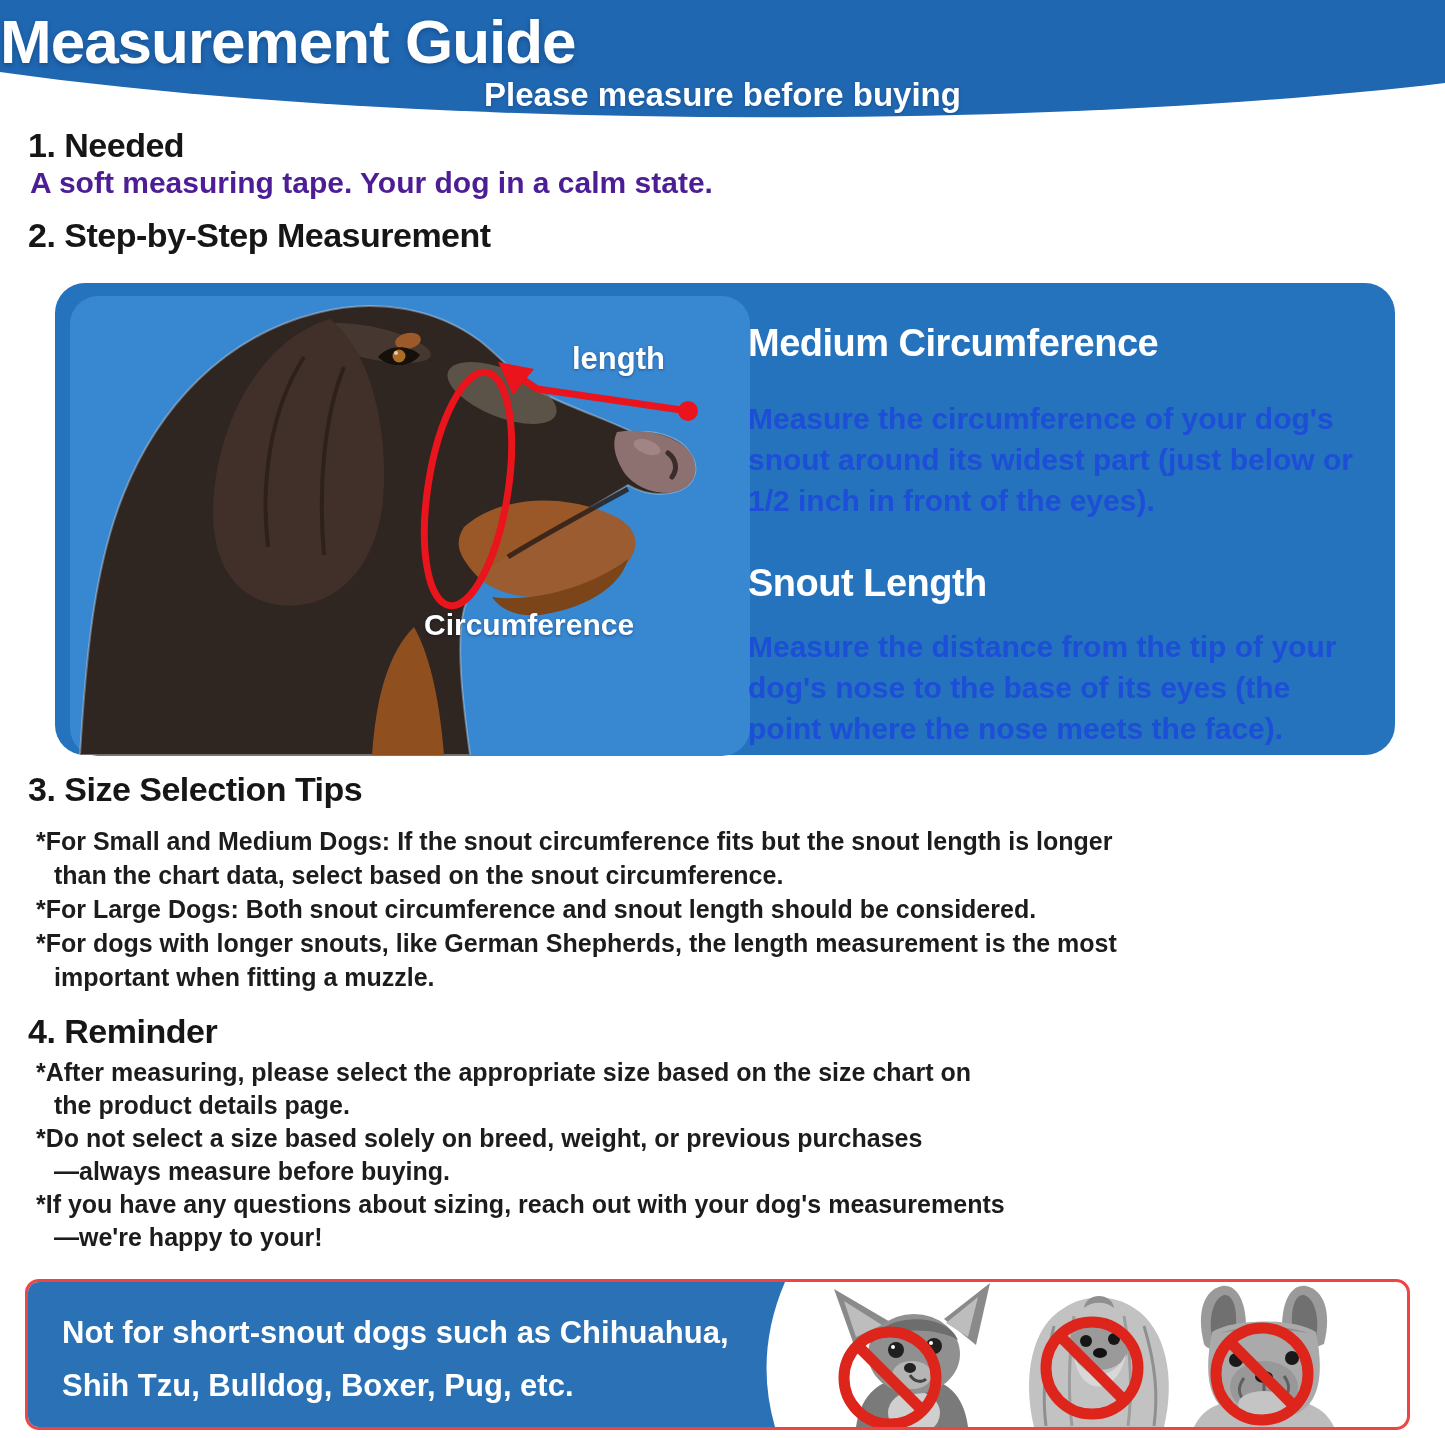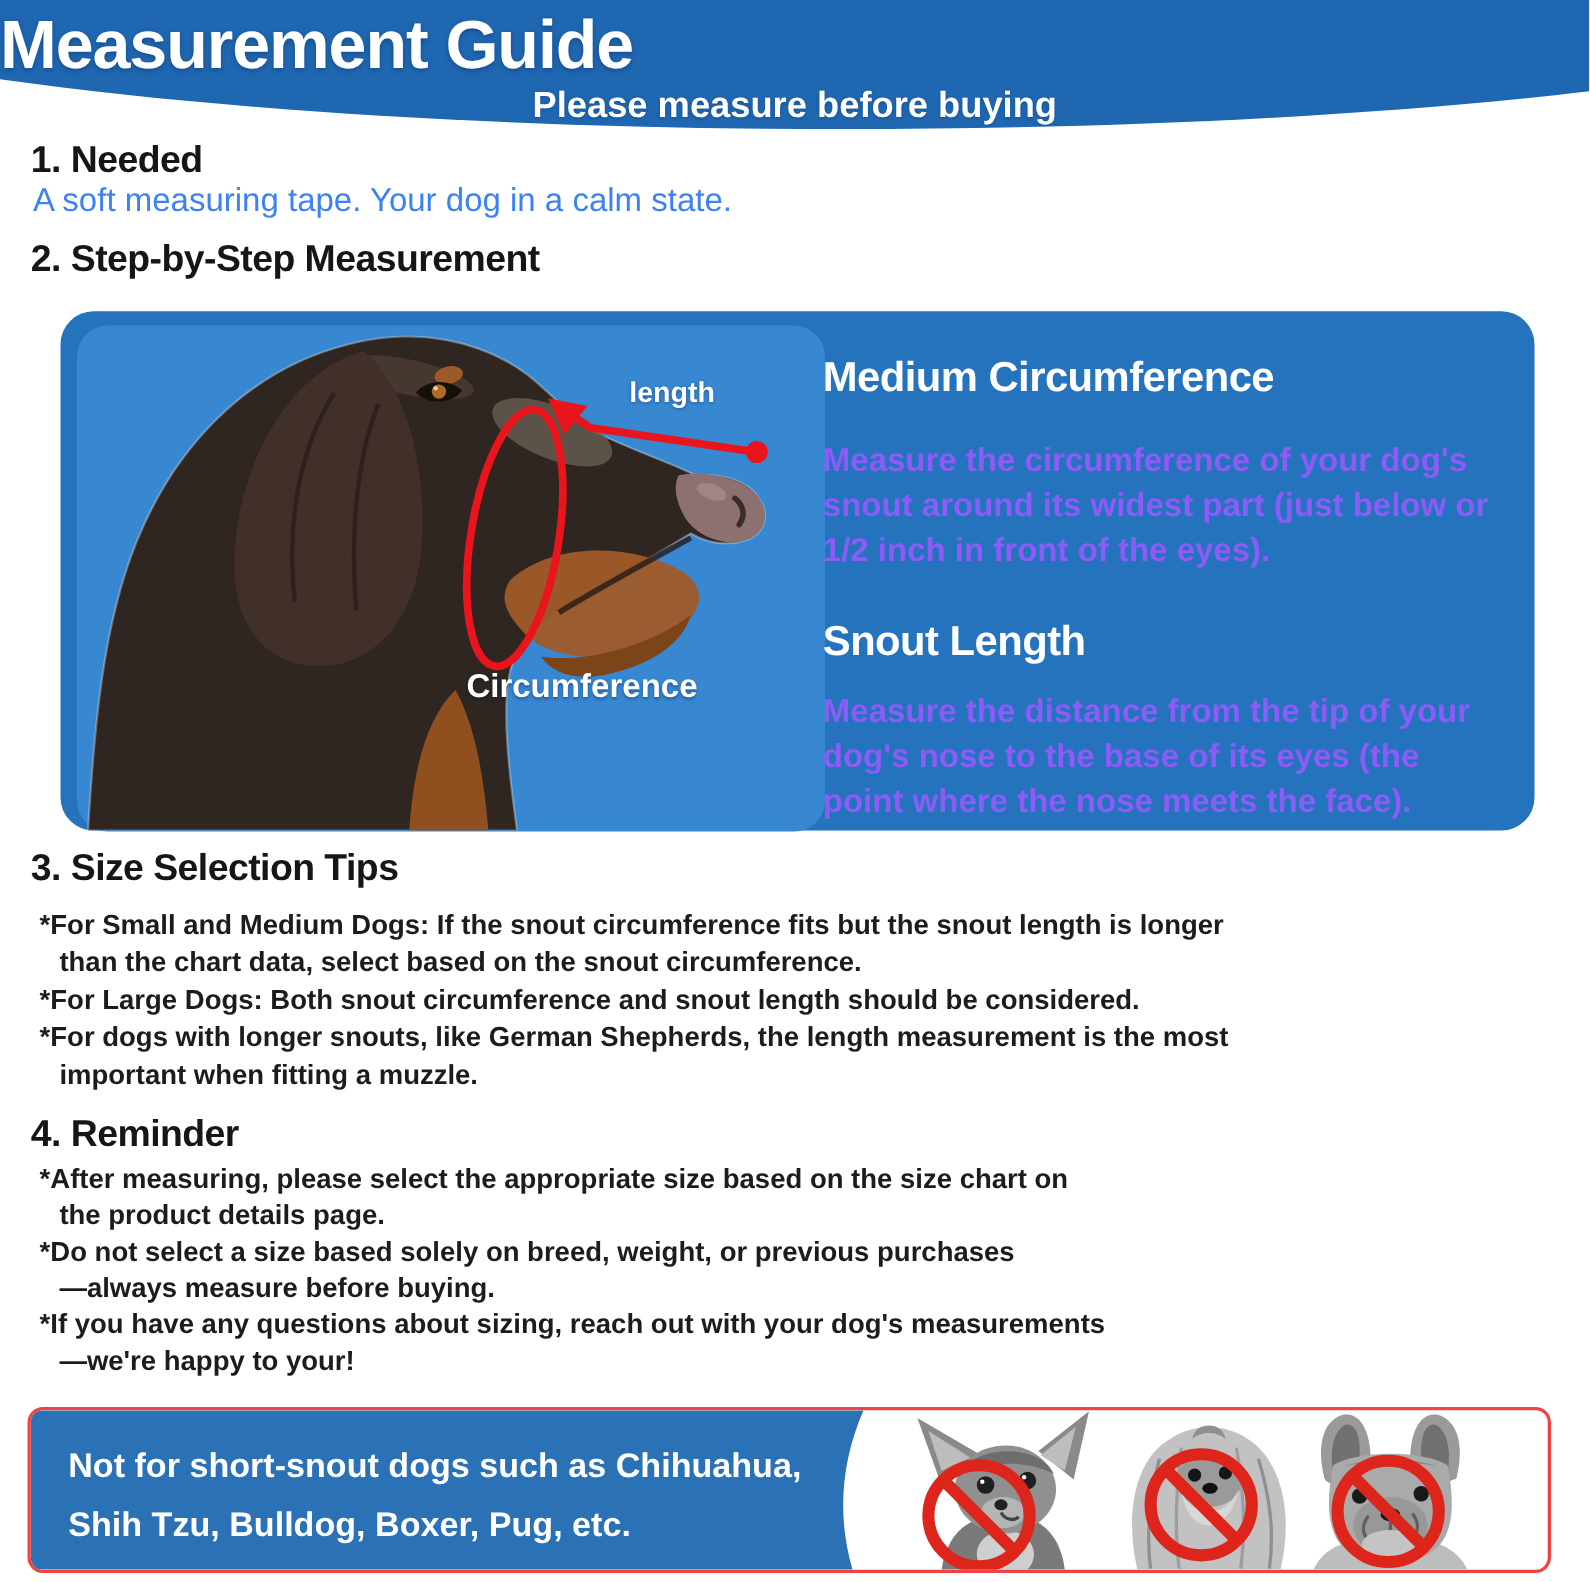--- a/index.html
+++ b/index.html
@@ -6,30 +6,30 @@
   .page{position:relative;width:1445px;height:1438px;background:#ffffff;overflow:hidden;
         font-family:"Liberation Sans", sans-serif;}
   .abs{position:absolute;}
   
   .hdr-title{top:6px;left:0;width:1445px;color:#ffffff;font-size:62px;
              font-weight:800;letter-spacing:-1px;text-shadow:0 2px 5px rgba(0,30,70,.35);}
   .hdr-sub{top:76px;left:0;width:1445px;text-align:center;color:#ffffff;font-size:33px;
            font-weight:800;text-shadow:0 1px 3px rgba(0,30,70,.3);}
   
   .sec-h{color:#161616;font-size:34px;font-weight:800;letter-spacing:-0.5px;}
-  .sec-body{color:#3b82f6;font-size:30px;font-weight:400;}
+  .sec-body{color:#4c1d95;font-size:30px;font-weight:700;}
   .bullets{color:#1c1c1c;font-size:25px;font-weight:700;}
   .bullets div{height:34px;line-height:34px;white-space:nowrap;}
   .bullets .cont{padding-left:18px;}
   .b4 div{height:33px;line-height:33px;}
   
   .panel{left:55px;top:283px;width:1340px;height:472px;border-radius:30px;background:#2572bd;}
   .photo-bg{left:70px;top:296px;width:680px;height:460px;border-radius:28px;background:#3787d1;}
   .panel-h{color:#ffffff;font-size:38px;font-weight:800;letter-spacing:-0.5px;}
-  .panel-p{color:#8b5cf6;font-size:30px;font-weight:700;}
+  .panel-p{color:#1d4ed8;font-size:30px;font-weight:700;}
   .panel-p div{height:41px;line-height:41px;white-space:nowrap;}
   .annot-label{color:#ffffff;font-weight:800;text-shadow:0 1px 3px rgba(0,20,60,.4);}
   
   .bar{left:25px;top:1279px;width:1385px;height:151px;border:3px solid #ef4444;border-radius:14px;
        background:#ffffff;box-sizing:border-box;overflow:hidden;}
   .bar-text{left:34px;top:24px;color:#ffffff;font-size:31px;font-weight:700;}
   .bar-text div{height:53px;line-height:53px;white-space:nowrap;}
   svg{display:block;}
 </style>
 </head>
@@ -88,21 +88,21 @@
   <svg class="abs" style="left:55px;top:283px;pointer-events:none;" width="1340" height="472" viewBox="0 0 1340 472">
     <g>
       <ellipse cx="413" cy="206" rx="40" ry="118" transform="rotate(9 413 206)" fill="none" stroke="#ea141c" stroke-width="7"></ellipse>
     </g>
     <g>
       <path d="M455,88 L482,106 L633,128" fill="none" stroke="#ea141c" stroke-width="7" stroke-linecap="round"></path>
       <path d="M443,79 L479,86 L458,112 Z" fill="#ea141c"></path>
       <circle cx="633" cy="128" r="10" fill="#ea141c"></circle>
     </g>
   </svg>
-  <div class="abs annot-label" style="left:572px;top:341px;font-size:26px;">length</div>
+  <div class="abs annot-label" style="left:572px;top:341px;font-size:31px;">length</div>
   <div class="abs annot-label" style="left:424px;top:608px;font-size:30px;">Circumference</div>
 
   <div class="abs panel-h" style="left:748px;top:322px;">Medium Circumference</div>
   <div class="abs panel-p" style="left:748px;top:398px;">
     <div>Measure the circumference of your dog's</div>
     <div>snout around its widest part (just below or</div>
     <div>1/2 inch in front of the eyes).</div>
   </div>
   <div class="abs panel-h" style="left:748px;top:562px;">Snout Length</div>
   <div class="abs panel-p" style="left:748px;top:626px;">

